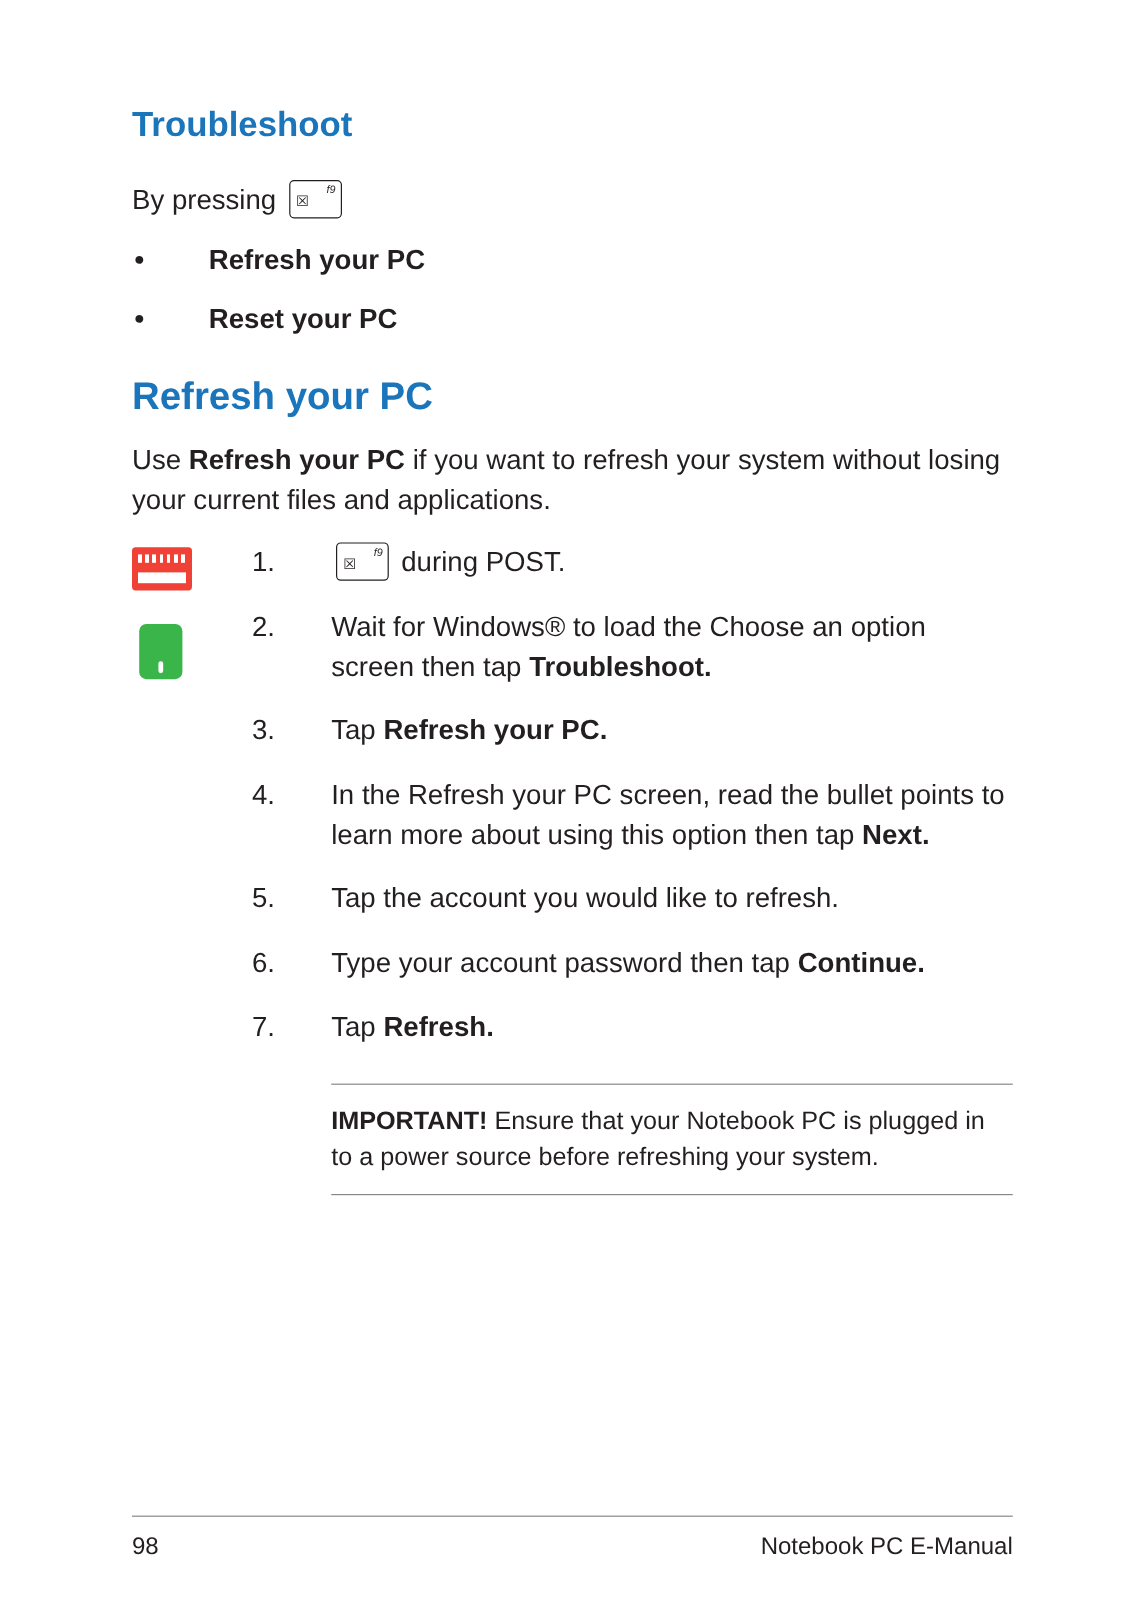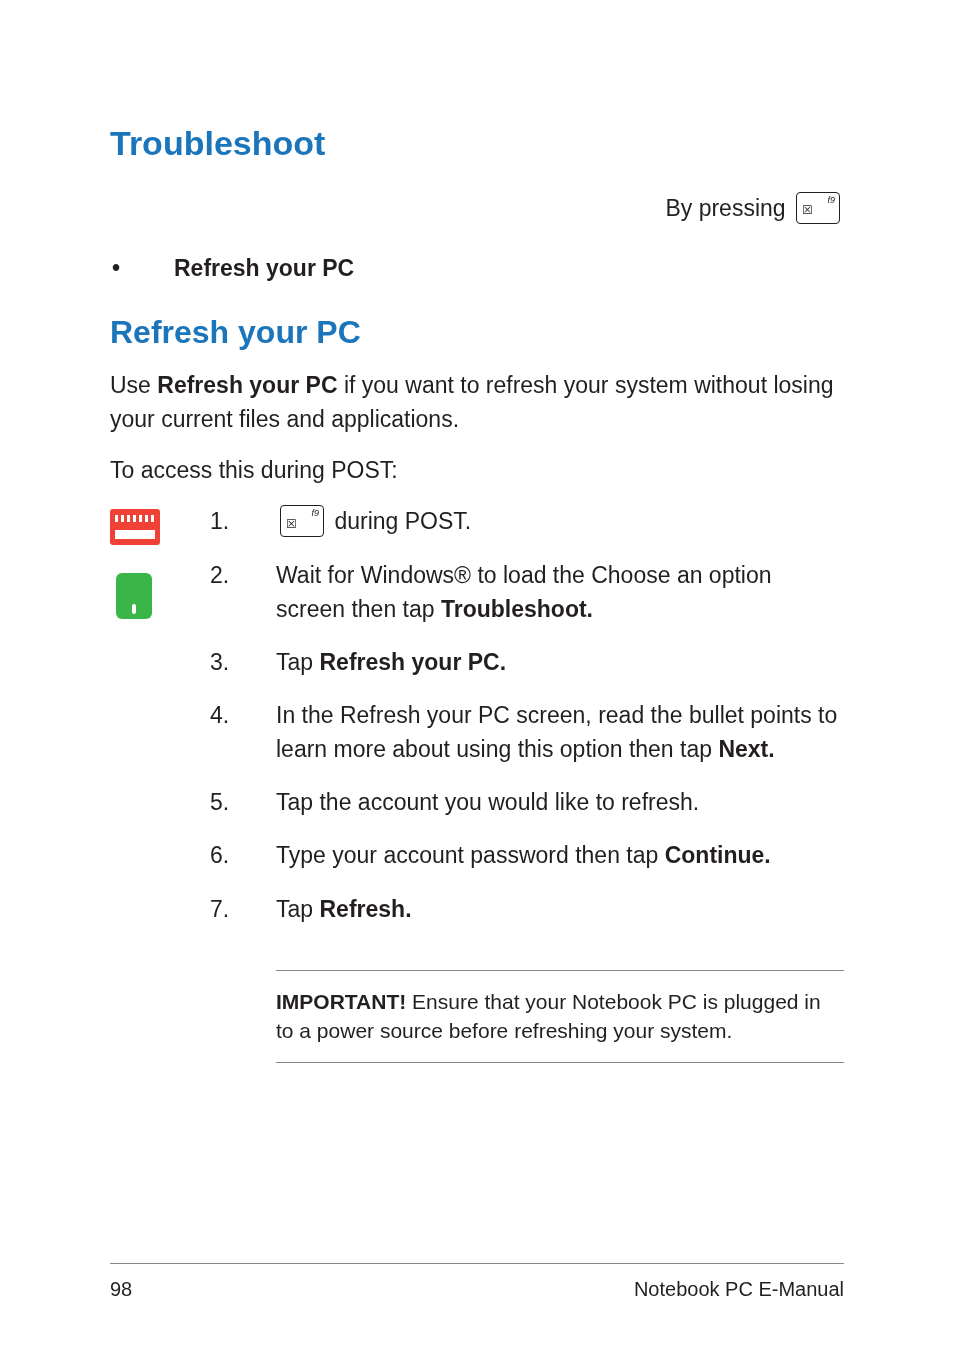--- a/index.html
+++ b/index.html
@@ -12,31 +12,29 @@
       height: 1345px;
       background: #ffffff;
       font-family: "Segoe UI", "Myriad Pro", Arial, sans-serif;
       color: #231f20;
       position: relative;
     }
     .page {
       padding: 88px 110px 0 110px;
     }
     .h1 {
-      font-size: 34px;
+      font-size: 29px;
       font-weight: 700;
       color: #1b75bb;
       margin-bottom: 28px;
-      margin-top: 36px;
     }
     .intro {
       font-size: 23px;
       line-height: 1.55;
-      margin-bottom: 24px;
-      text-align: right;
+      margin-bottom: 14px;
     }
     .key {
       display: inline-block;
       border: 1.5px solid #231f20;
       border-radius: 4px;
       width: 44px;
       height: 32px;
       position: relative;
       vertical-align: middle;
       margin: 0 4px;
@@ -161,21 +159,21 @@
     .ol .num {
       width: 66px;
       flex-shrink: 0;
     }
     .ol .txt {
       flex: 1;
     }
     .important-box {
       margin-left: 166px;
       margin-right: 0;
-      margin-top: 24px;
+      margin-top: 11px;
       border-top: 1px solid #888;
       border-bottom: 1px solid #888;
       padding: 16px 0;
       font-size: 21px;
       line-height: 1.4;
     }
     .footer {
       position: absolute;
       bottom: 44px;
       left: 110px;
@@ -193,29 +191,29 @@
 
 <div class="page">
   <h1 class="h1">Troubleshoot</h1>
 
   <p class="intro">
     <span>By pressing </span><span class="key"><span class="fn">f9</span><span class="glyph">☒</span></span>
   </p>
 
   <ul class="bullets">
     <li>Refresh your PC</li>
+    <li>Reset your PC</li>
   </ul>
 
   <h2 class="h2">Refresh your PC</h2>
 
   <p class="para">
     <span>Use </span><b>Refresh your PC</b><span> if you want to refresh your system without losing your current files and applications.</span>
   </p>
 
-  <p class="para">To access this during POST:</p>
 
   <div class="steps-area">
     <div class="icon-col">
       <div class="kb-icon"></div>
       <div class="touch-icon"></div>
     </div>
     <ol class="ol">
       <li>
         <span class="num">1.</span>
         <span class="txt">

